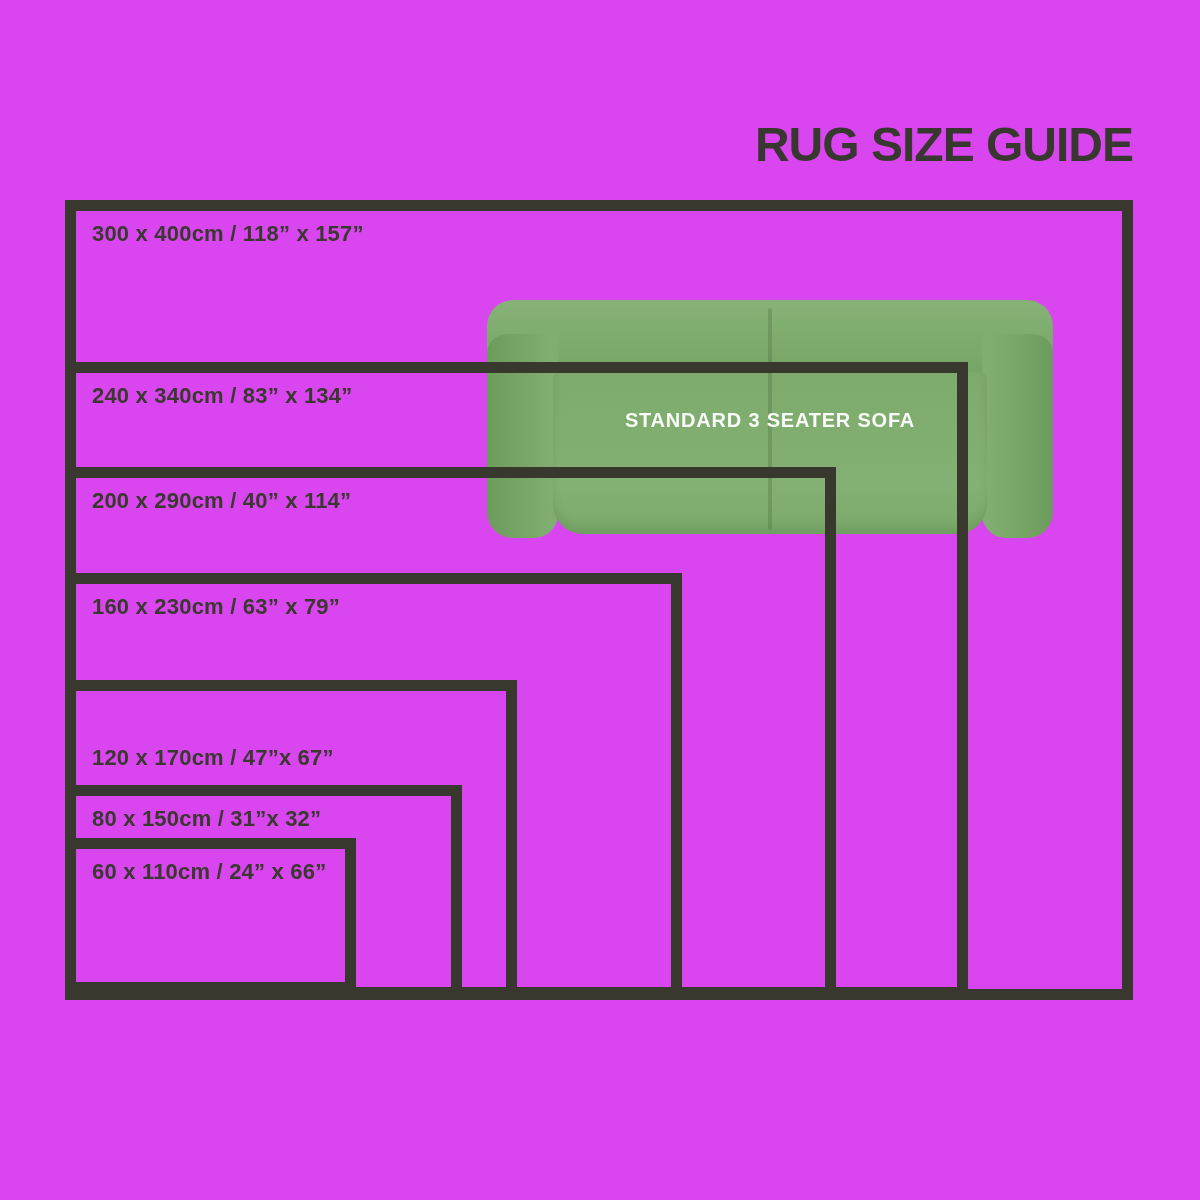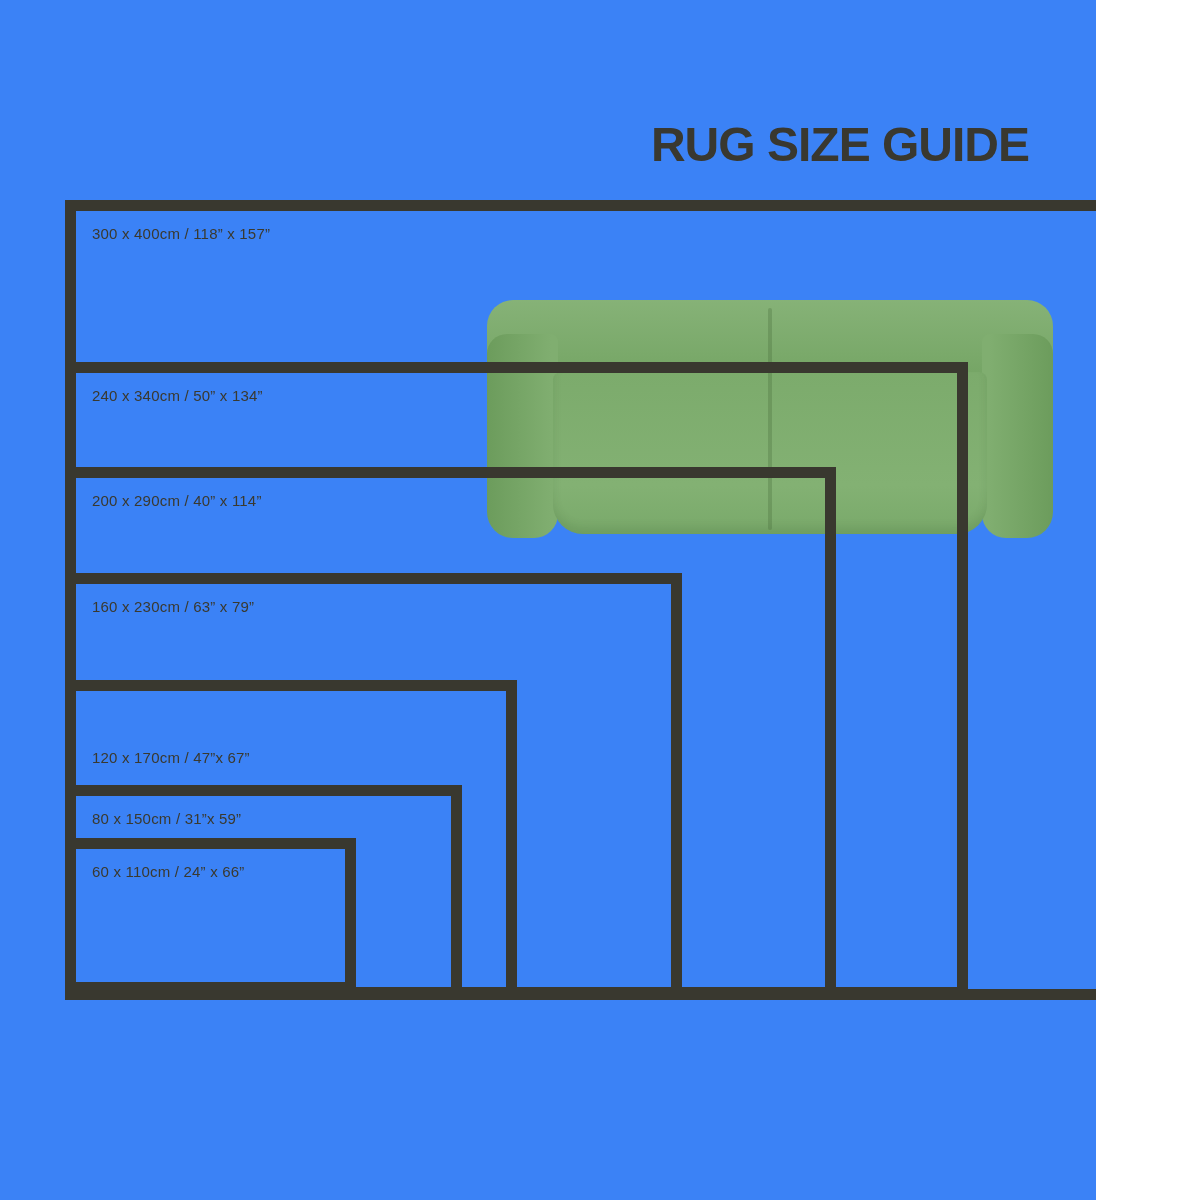--- a/index.html
+++ b/index.html
@@ -1,20 +1,20 @@
 <!DOCTYPE html>
 <html><head>
 <meta charset="utf-8">
 <style>
   html, body { margin: 0; padding: 0; background: #ffffff; }
   .canvas {
     position: relative;
-    width: 1096px;
+    width: 1200px;
     height: 1200px;
-    background: #3b82f6;
+    background: #d946ef;
     overflow: hidden;
     font-family: "Liberation Sans", sans-serif;
   }
   .title {
     position: absolute;
     top: 118px;
     right: 67px;
     font-size: 48px;
     line-height: 54px;
     font-weight: bold;
@@ -27,23 +27,23 @@
   .rug-outline {
     position: absolute;
     box-sizing: border-box;
     border: 11px solid #39382f;
     background: transparent;
     z-index: 4;
   }
   .rug-label {
     position: absolute;
     z-index: 6;
-    font-size: 15px;
+    font-size: 22px;
     line-height: 28px;
-    font-weight: normal;
+    font-weight: bold;
     letter-spacing: 0.2px;
     color: #3a392f;
     white-space: nowrap;
   }
   
   .sofa {
     position: absolute;
     left: 487px;
     top: 300px;
     width: 566px;
@@ -108,32 +108,33 @@
 <div class="canvas">
 
   <div class="title">RUG SIZE GUIDE</div>
 
   <div class="sofa">
     <div class="sofa-back"></div>
     <div class="sofa-arm left"></div>
     <div class="sofa-arm right"></div>
     <div class="sofa-seat"></div>
     <div class="sofa-crease"></div>
+    <div class="sofa-label">STANDARD 3 SEATER SOFA</div>
   </div>
 
   <div id="rug-layers">
       <div class="rug-outline" style="left: 65px; top: 200px; width: 1068px; height: 800px;"></div>
       <div class="rug-label" style="left: 92px; top: 220px;">300 x 400cm / 118” x 157”</div>
       <div class="rug-outline" style="left: 65px; top: 362px; width: 903px; height: 636px;"></div>
-      <div class="rug-label" style="left: 92px; top: 382px;">240 x 340cm / 50” x 134”</div>
+      <div class="rug-label" style="left: 92px; top: 382px;">240 x 340cm / 83” x 134”</div>
       <div class="rug-outline" style="left: 65px; top: 467px; width: 771px; height: 531px;"></div>
       <div class="rug-label" style="left: 92px; top: 487px;">200 x 290cm / 40” x 114”</div>
       <div class="rug-outline" style="left: 65px; top: 573px; width: 617px; height: 425px;"></div>
       <div class="rug-label" style="left: 92px; top: 593px;">160 x 230cm / 63” x 79”</div>
       <div class="rug-outline" style="left: 65px; top: 680px; width: 452px; height: 318px;"></div>
       <div class="rug-label" style="left: 92px; top: 700px; margin-top: 44px;">120 x 170cm / 47”x 67”</div>
       <div class="rug-outline" style="left: 65px; top: 785px; width: 397px; height: 213px;"></div>
-      <div class="rug-label" style="left: 92px; top: 805px;">80 x 150cm / 31”x 59”</div>
+      <div class="rug-label" style="left: 92px; top: 805px;">80 x 150cm / 31”x 32”</div>
       <div class="rug-outline" style="left: 65px; top: 838px; width: 291px; height: 155px;"></div>
       <div class="rug-label" style="left: 92px; top: 858px;">60 x 110cm / 24” x 66”</div>
     </div>
 
 </div>
 
 </body></html>

